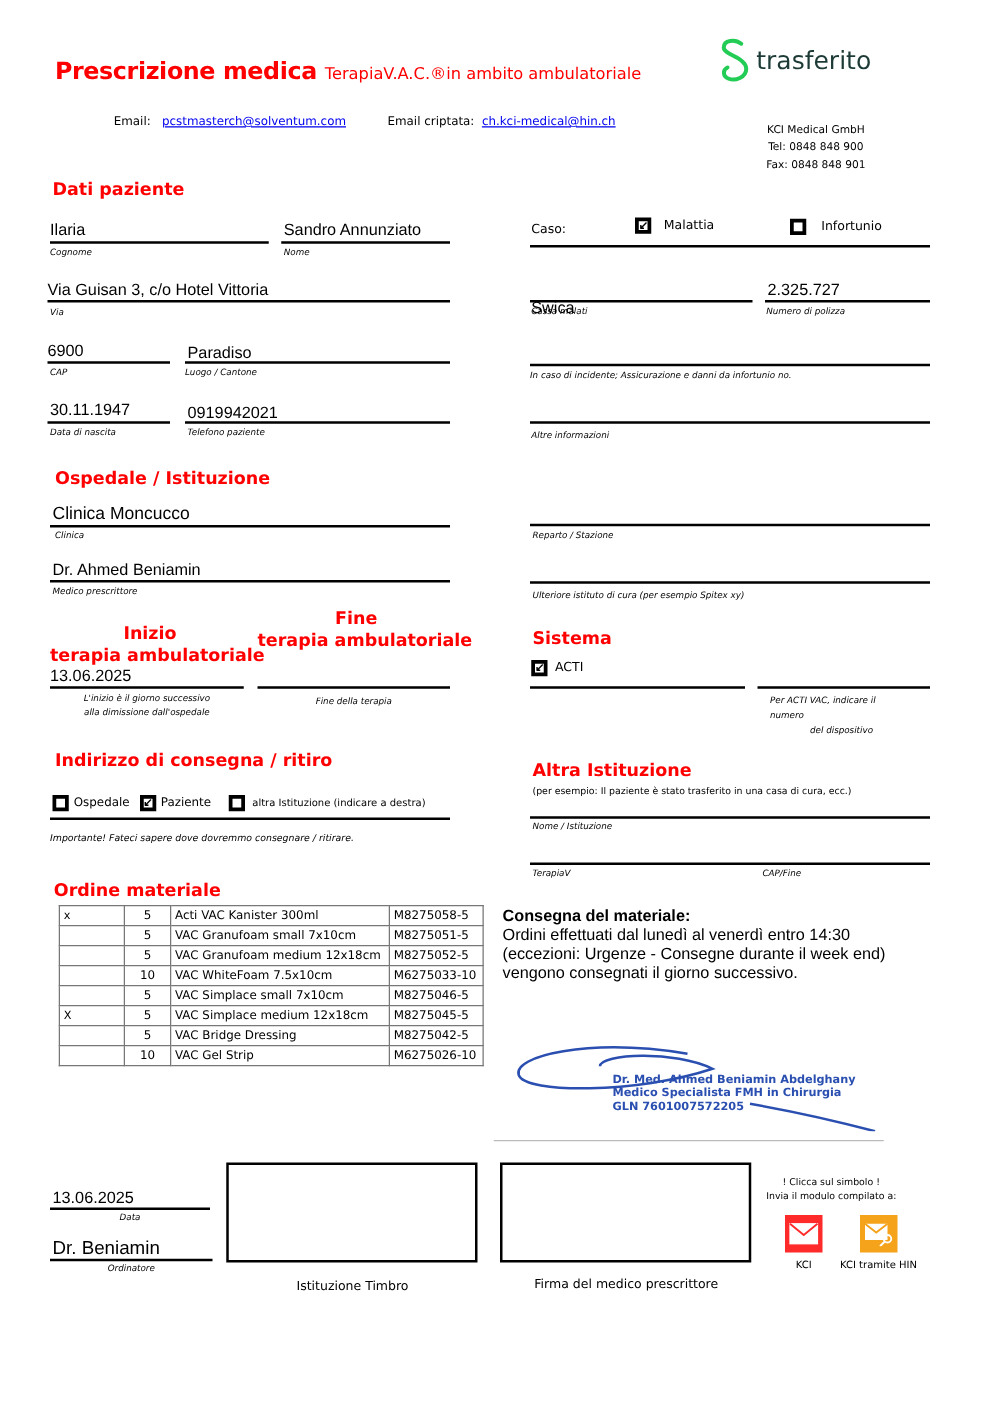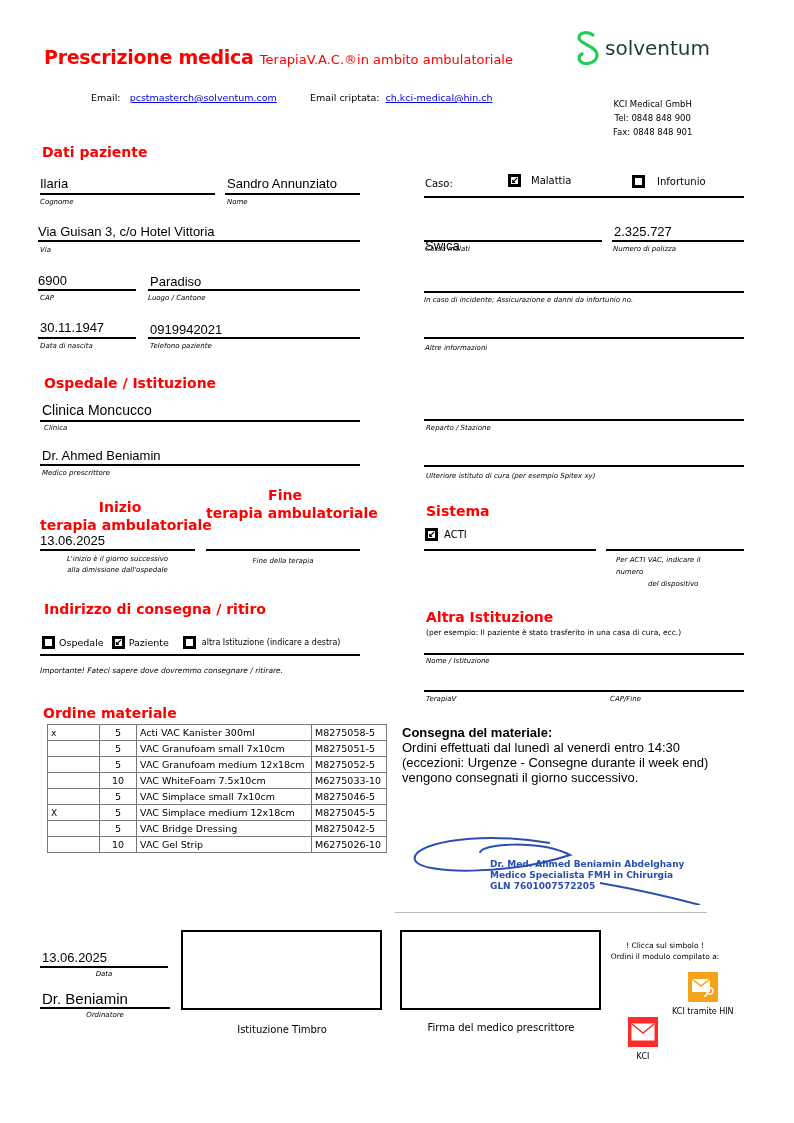--- a/index.html
+++ b/index.html
@@ -39,21 +39,21 @@
   &nbsp;&nbsp;<span class="link">pcstmasterch@solventum.com</span>
 </div>
 <div class="abs email-row" style="left:310px; top:92px;">
   <span>Email criptata:</span>
   &nbsp;<span class="link">ch.kci-medical@hin.ch</span>
 </div>
 <div class="abs" style="left:575px; top:30px; display:flex; align-items:center;">
   <svg width="26" height="36" viewBox="0 0 26 36">
     <path d="M18 5 C13 1 4 2 4 8 C4 14 22 16 22 25 C22 32 13 35 8 33 C3 31 3 26 7 24" fill="none" stroke="#22cc55" stroke-width="3.2" stroke-linecap="round"></path>
   </svg>
-  <span style="font-family:'DejaVu Sans',sans-serif; font-size:20px; color:#1d3b36; margin-left:4px;">solventum</span>
+  <span style="font-family:'DejaVu Sans',sans-serif; font-size:20px; color:#1d3b36; margin-left:4px;">trasferito</span>
 </div>
 <div class="abs small" style="left:613px; top:97px; text-align:center; line-height:14px;">
   <div>KCI Medical GmbH</div>
   <div>Tel: 0848 848 900</div>
   <div>Fax: 0848 848 901</div>
 </div>
 
 <div class="abs sect" style="left:42px; top:144px;">Dati paziente</div>
 
 <div class="abs val" style="left:40px; top:176px;">Ilaria</div>
@@ -260,23 +260,23 @@
 <div class="abs lbl" style="left:40px; top:1011px; width:130px; text-align:center;">Ordinatore</div>
 
 <div class="abs box" style="left:181px; top:930px; width:197px; height:76px;"></div>
 <div class="abs small" style="left:181px; top:1024px; width:202px; text-align:center; font-size:10px;">Istituzione Timbro</div>
 
 <div class="abs box" style="left:400px; top:930px; width:197px; height:76px;"></div>
 <div class="abs small" style="left:400px; top:1022px; width:202px; text-align:center; font-size:10px;">Firma del medico prescrittore</div>
 
 <div class="abs small" style="left:610px; top:940px; width:110px; text-align:center; font-size:7.5px; line-height:11px;">
   <div>! Clicca sul simbolo !</div>
-  <div>Ordini il modulo compilato a:</div>
-</div>
-<div class="abs" style="left:628px; top:972px; display:flex; flex-direction:column; align-items:center;margin-top:45px;">
+  <div>Invia il modulo compilato a:</div>
+</div>
+<div class="abs" style="left:628px; top:972px; display:flex; flex-direction:column; align-items:center;">
   <div class="mail-icon" style="background:#ff2a2a;">
     <svg width="24" height="18" viewBox="0 0 24 18">
         <rect x="1" y="1" width="22" height="16" fill="#fff" stroke="#fff"></rect>
         <path d="M1 1 L12 10 L23 1" fill="none" stroke="#ff2a2a" stroke-width="1.5"></path>
       </svg>
   </div>
   <span class="small" style="font-size:8px; margin-top:5px;">KCI</span>
 </div>
 <div class="abs" style="left:672px; top:972px; display:flex; flex-direction:column; align-items:center;">
   <div class="mail-icon" style="background:#f5a31a;">

